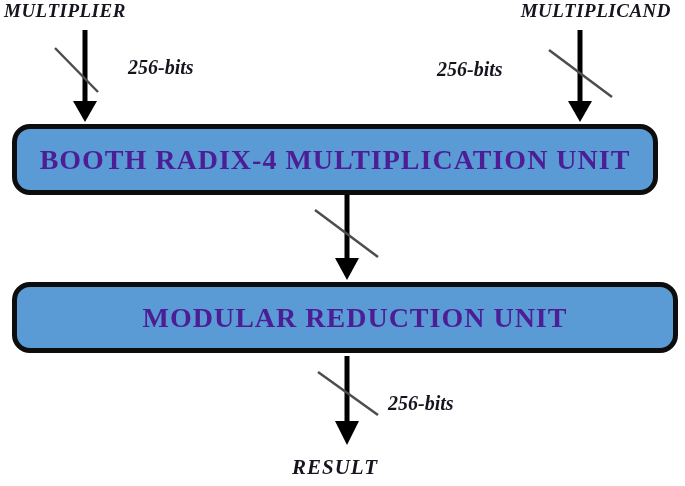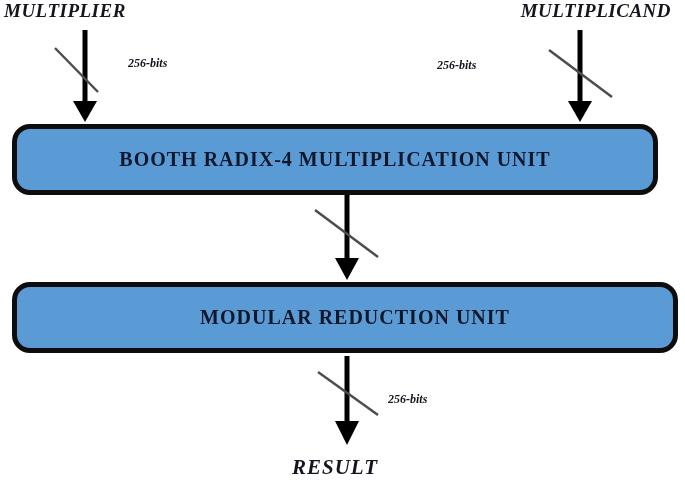--- a/index.html
+++ b/index.html
@@ -27,37 +27,37 @@
     font-weight: bold;
     font-style: italic;
     color: #15151f;
     white-space: nowrap;
   }
   .io-label {
     font-size: 19px;
     letter-spacing: 0.5px;
   }
   .bus-label {
-    font-size: 12px;
+    font-size: 20px;
   }
   .block {
     position: absolute;
     left: 12px;
     width: 636px;
     height: 61px;
     background: #5b9bd5;
     border: 5px solid #0d0d0d;
     border-radius: 18px;
     display: flex;
     align-items: center;
     justify-content: center;
     font-weight: bold;
-    font-size: 20px;
+    font-size: 28px;
     letter-spacing: 1px;
-    color: #0f172a;
+    color: #4c1d95;
     text-align: center;
   }
   .block-1 { top: 124px; }
   .block-2 { top: 282px; padding-left: 20px; }
 
   .pos-multiplier     { left: 4px;   top: 0px; }
   .pos-multiplicand   { right: 14px;  top: 0px; }
   .pos-bus-left       { left: 128px; top: 56px; }
   .pos-bus-right      { left: 437px; top: 58px; }
   .pos-bus-mid        { left: 388px; top: 219px; }

